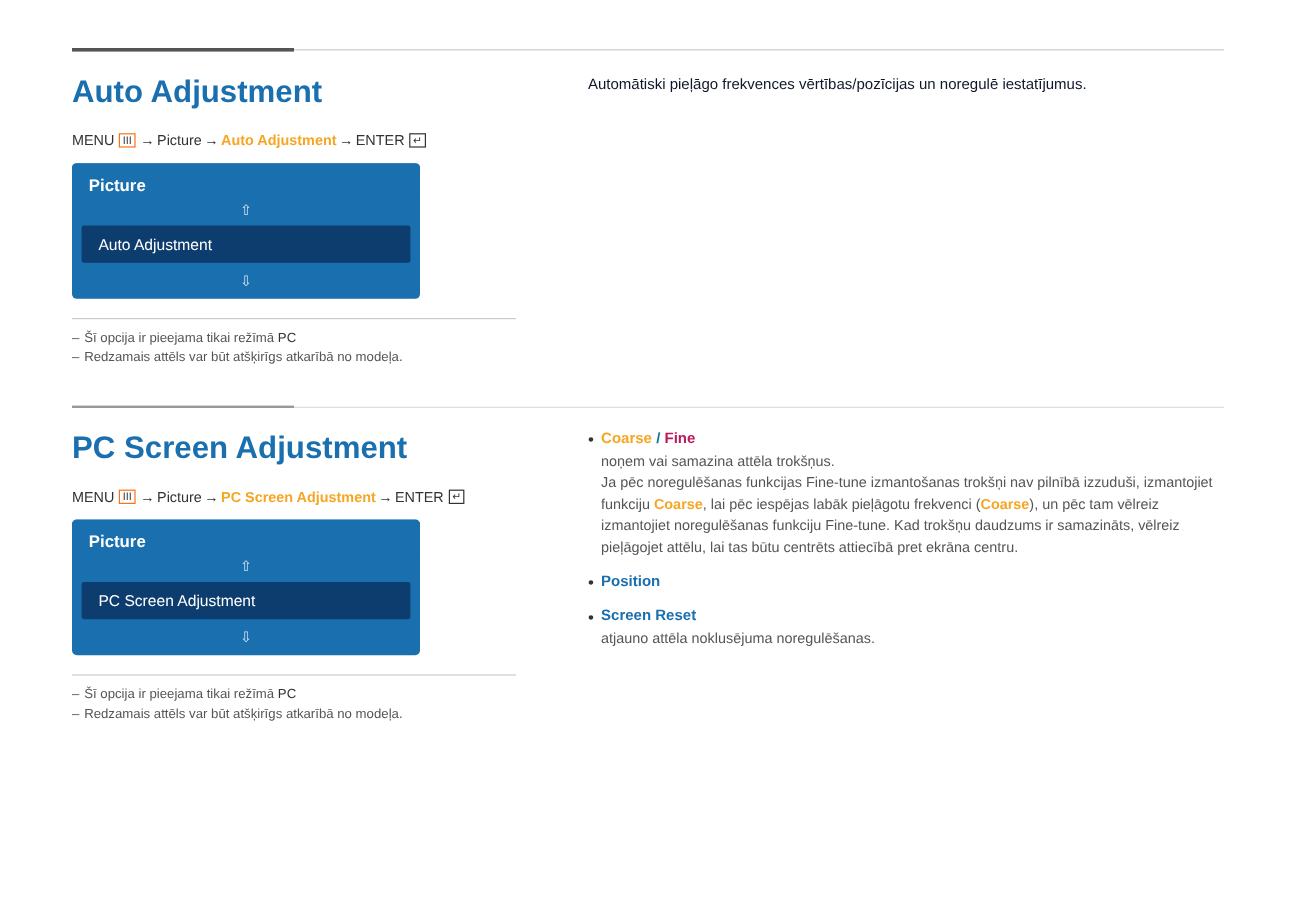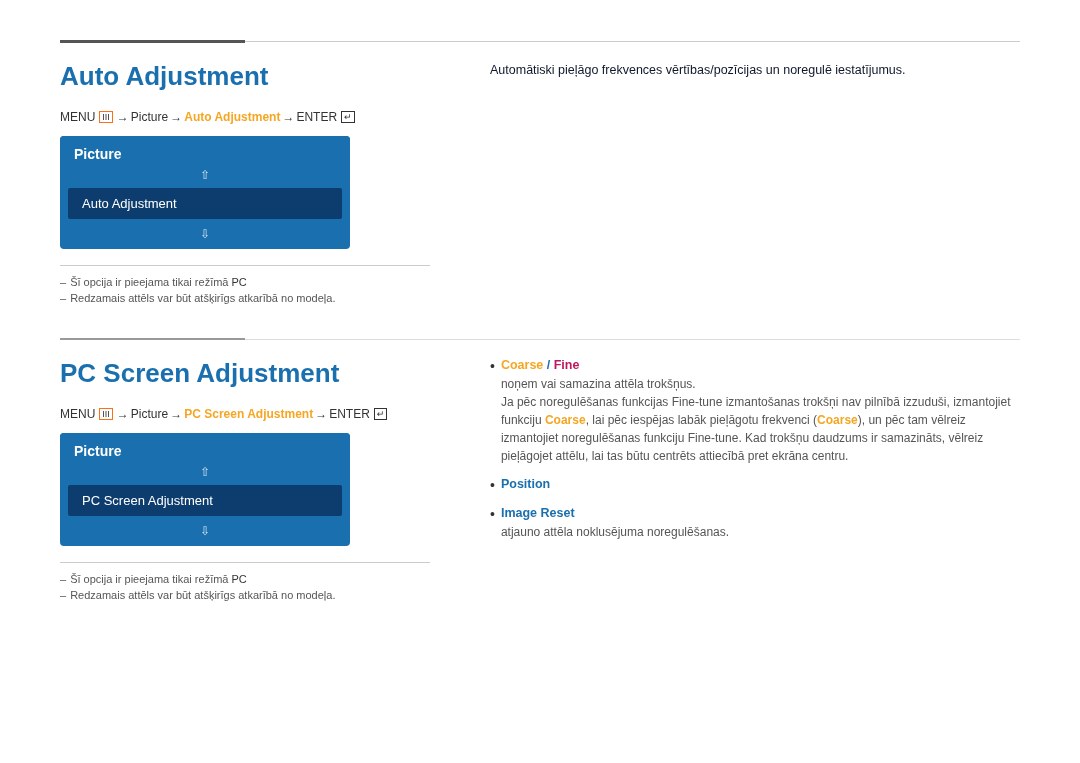--- a/index.html
+++ b/index.html
@@ -323,21 +323,21 @@
             <div class="bullet-title">
               <span style="color:#1a6faf; font-weight:bold;">Position</span>
             </div>
           </div>
         </div>
 
         <div class="bullet-item">
           <span class="bullet-dot">•</span>
           <div class="bullet-content">
             <div class="bullet-title">
-              <span style="color:#1a6faf; font-weight:bold;">Image Reset</span>
+              <span style="color:#1a6faf; font-weight:bold;">Screen Reset</span>
             </div>
             <div class="bullet-desc">
               atjauno attēla noklusējuma noregulēšanas.
             </div>
           </div>
         </div>
 
       </div>
     </div>
   </div>

